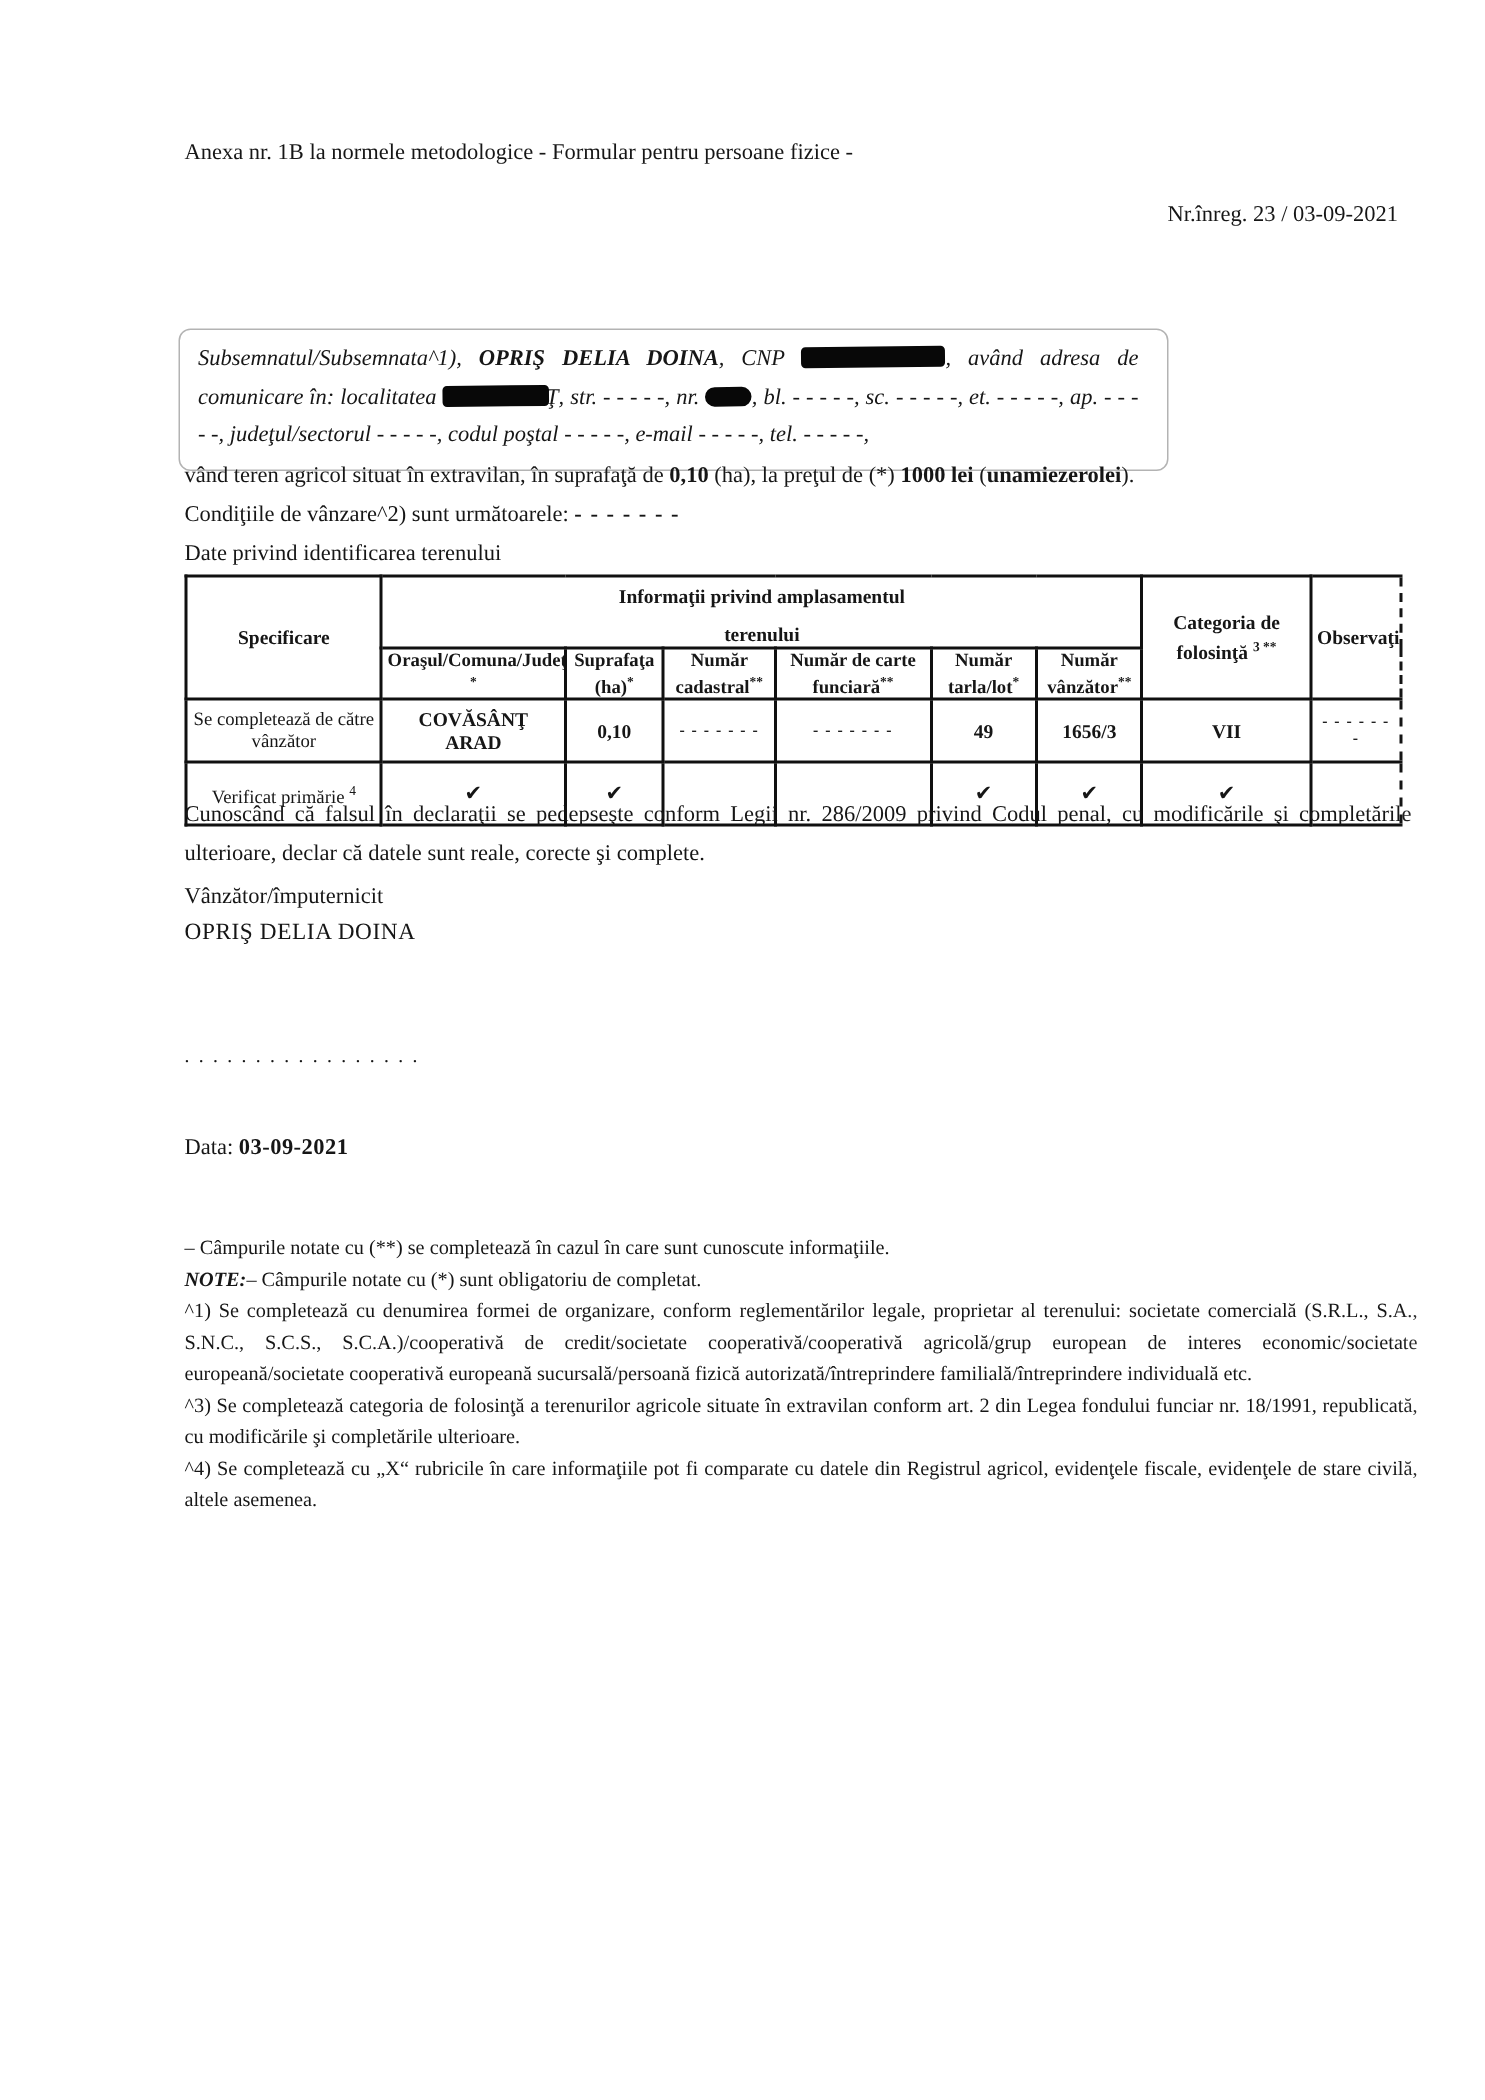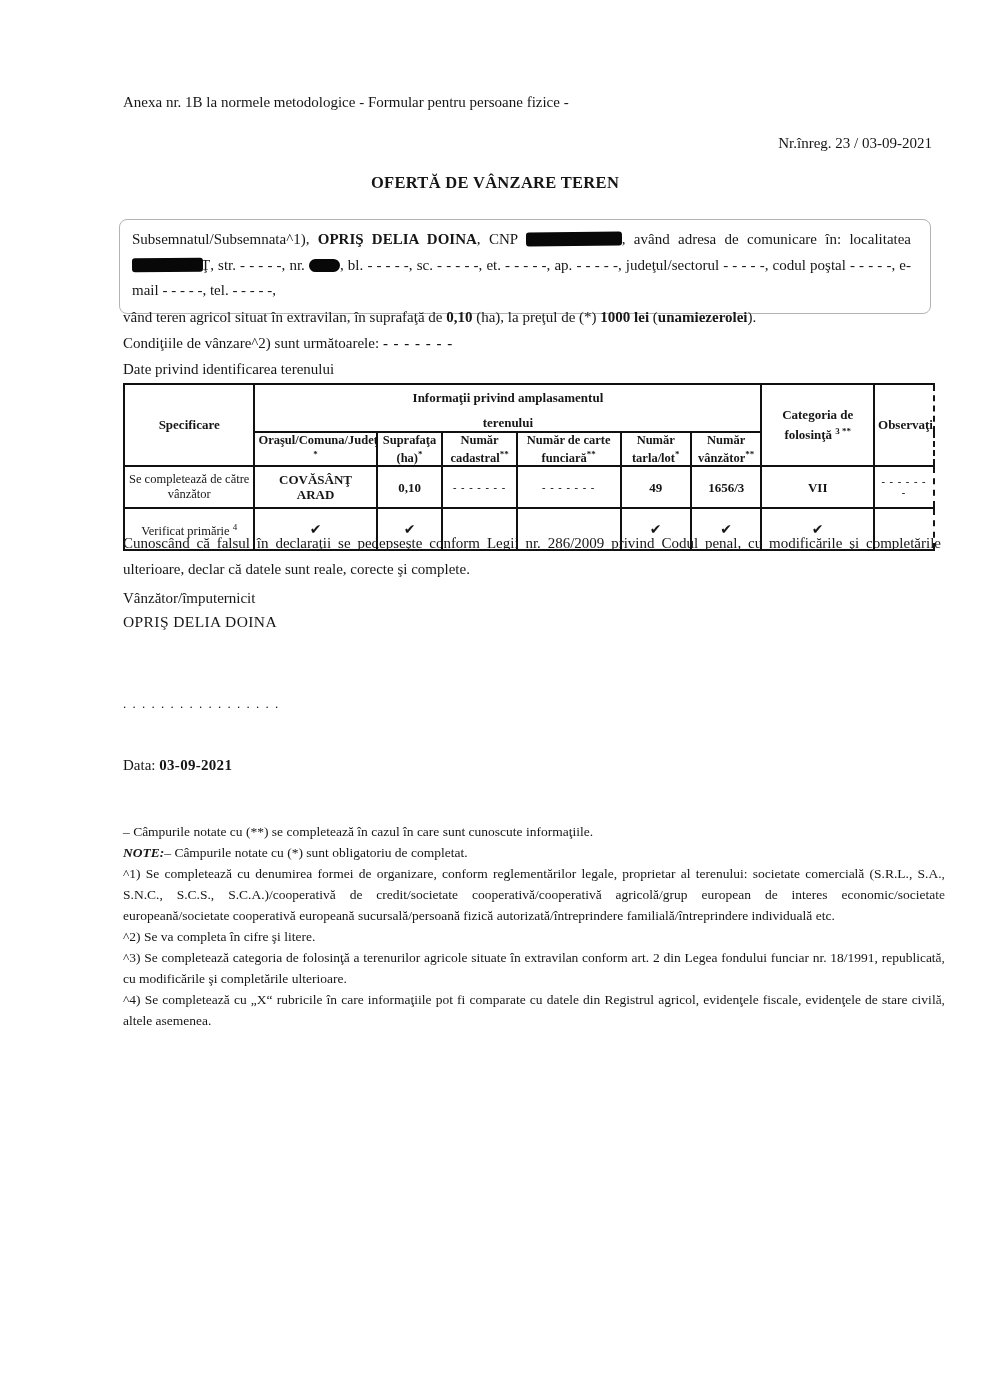--- a/index.html
+++ b/index.html
@@ -22,23 +22,24 @@
     pointer-events: none;
   }
   .abs { position: absolute; }
 
   .anexa-line { left: 123px; top: 94px; width: 700px; font-size: 15px; }
   .reg-line   { right: 58px; top: 135px; font-size: 15px; }
   .doc-title  { left: 0; top: 173px; width: 100%; text-align: center;
                 font-size: 16.5px; font-weight: 700; letter-spacing: .3px; }
 
   .intro-box {
-    left: 119px; top: 219px; width: 812px; box-sizing: border-box;
+    left: 119px; top: 219px; width: 660px; box-sizing: border-box;
     border: 1px solid #b3b3b3; border-radius: 8px;
     padding: 7px 19px 9px 12px;
+    font-style: italic;
   }
   .intro-text { margin: 0; font-size: 15px; line-height: 25.5px;
                 text-align: justify; }
   .redact {
     display: inline-block; background: #080808; vertical-align: -2px;
     border-radius: 3px; transform: rotate(-0.6deg);
   }
   .redact-cnp { width: 96px; height: 14px; }
   .redact-loc { width: 71px; height: 14px; margin-right: -2px; }
   .redact-nr  { width: 31px; height: 13px; border-radius: 7px; }
@@ -88,21 +89,20 @@
   .notes .note { line-height: 21px; text-align: justify; }
   .note-title { font-weight: 700; font-style: italic; }
 </style>
 </head>
 <body>
 
 <div class="page">
 
   <div class="abs anexa-line">Anexa nr. 1B la normele metodologice - Formular pentru persoane fizice -</div>
   <div class="abs reg-line">Nr.înreg. 23 / 03-09-2021</div>
-  <div class="abs doc-title">OFERTĂ DE VÂNZARE TEREN</div>
 
   <div class="abs intro-box">
     <p class="intro-text"><span>Subsemnatul/Subsemnata^1), </span><b>OPRIŞ DELIA DOINA</b><span>, CNP </span><span class="redact redact-cnp"></span><span>, având adresa de comunicare în: localitatea </span><span class="redact redact-loc"></span><span>Ţ</span><span>, str. - - - - -, nr. </span><span class="redact redact-nr"></span><span>, bl. - - - - -, sc. - - - - -, et. - - - - -, ap. - - - - -, judeţul/sectorul - - - - -, codul poştal - - - - -, e-mail - - - - -, tel. - - - - -,</span></p>
   </div>
 
   <div class="abs sale-block">
     <div class="line"><span>vând teren agricol situat în extravilan, în suprafaţă de </span><b>0,10</b><span> (ha), la preţul de (*) </span><b>1000 lei</b><span> (</span><b>unamiezerolei</b><span>).</span></div>
     <div class="line"><span>Condiţiile de vânzare^2) sunt următoarele: </span><span class="bold-dashes">- - - - - - -</span></div>
     <div class="line">Date privind identificarea terenului</div>
   </div>
@@ -191,18 +191,17 @@
   <div class="abs sig-role">Vânzător/împuternicit</div>
   <div class="abs sig-name">OPRIŞ DELIA DOINA</div>
   <div class="abs dots-line">. . . . . . . . . . . . . . . . .</div>
 
   <div class="abs date-line"><span>Data: </span><b>03-09-2021</b></div>
 
   <div class="abs notes">
     <div class="note">– Câmpurile notate cu (**) se completează în cazul în care sunt cunoscute informaţiile.</div>
     <div class="note"><span class="note-title">NOTE:</span><span>– Câmpurile notate cu (*) sunt obligatoriu de completat.</span></div>
     <div class="note">^1) Se completează cu denumirea formei de organizare, conform reglementărilor legale, proprietar al terenului: societate comercială (S.R.L., S.A., S.N.C., S.C.S., S.C.A.)/cooperativă de credit/societate cooperativă/cooperativă agricolă/grup european de interes economic/societate europeană/societate cooperativă europeană sucursală/persoană fizică autorizată/întreprindere familială/întreprindere individuală etc.</div>
-    <div class="note">^2) Se va completa în cifre şi litere.</div>
     <div class="note">^3) Se completează categoria de folosinţă a terenurilor agricole situate în extravilan conform art. 2 din Legea fondului funciar nr. 18/1991, republicată, cu modificările şi completările ulterioare.</div>
     <div class="note">^4) Se completează cu „X“ rubricile în care informaţiile pot fi comparate cu datele din Registrul agricol, evidenţele fiscale, evidenţele de stare civilă, altele asemenea.</div>
   </div>
 
 </div>
 
 </body></html>

